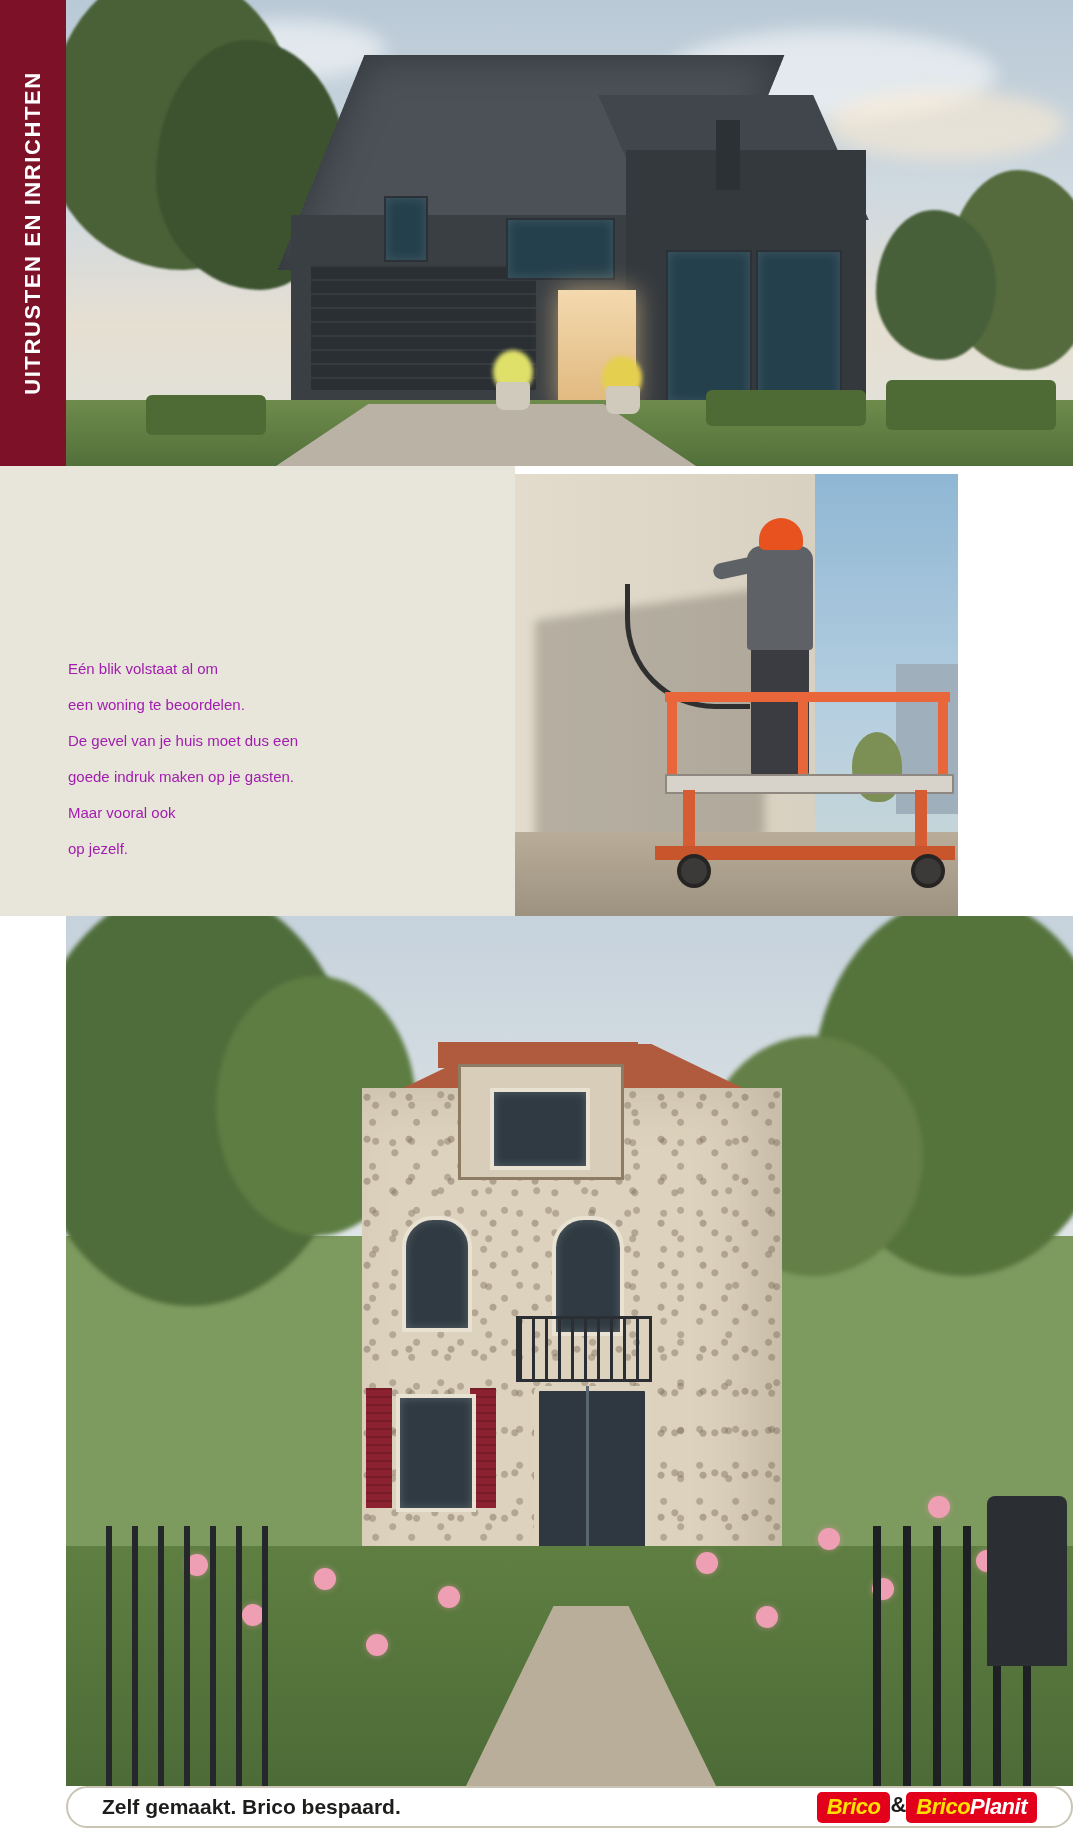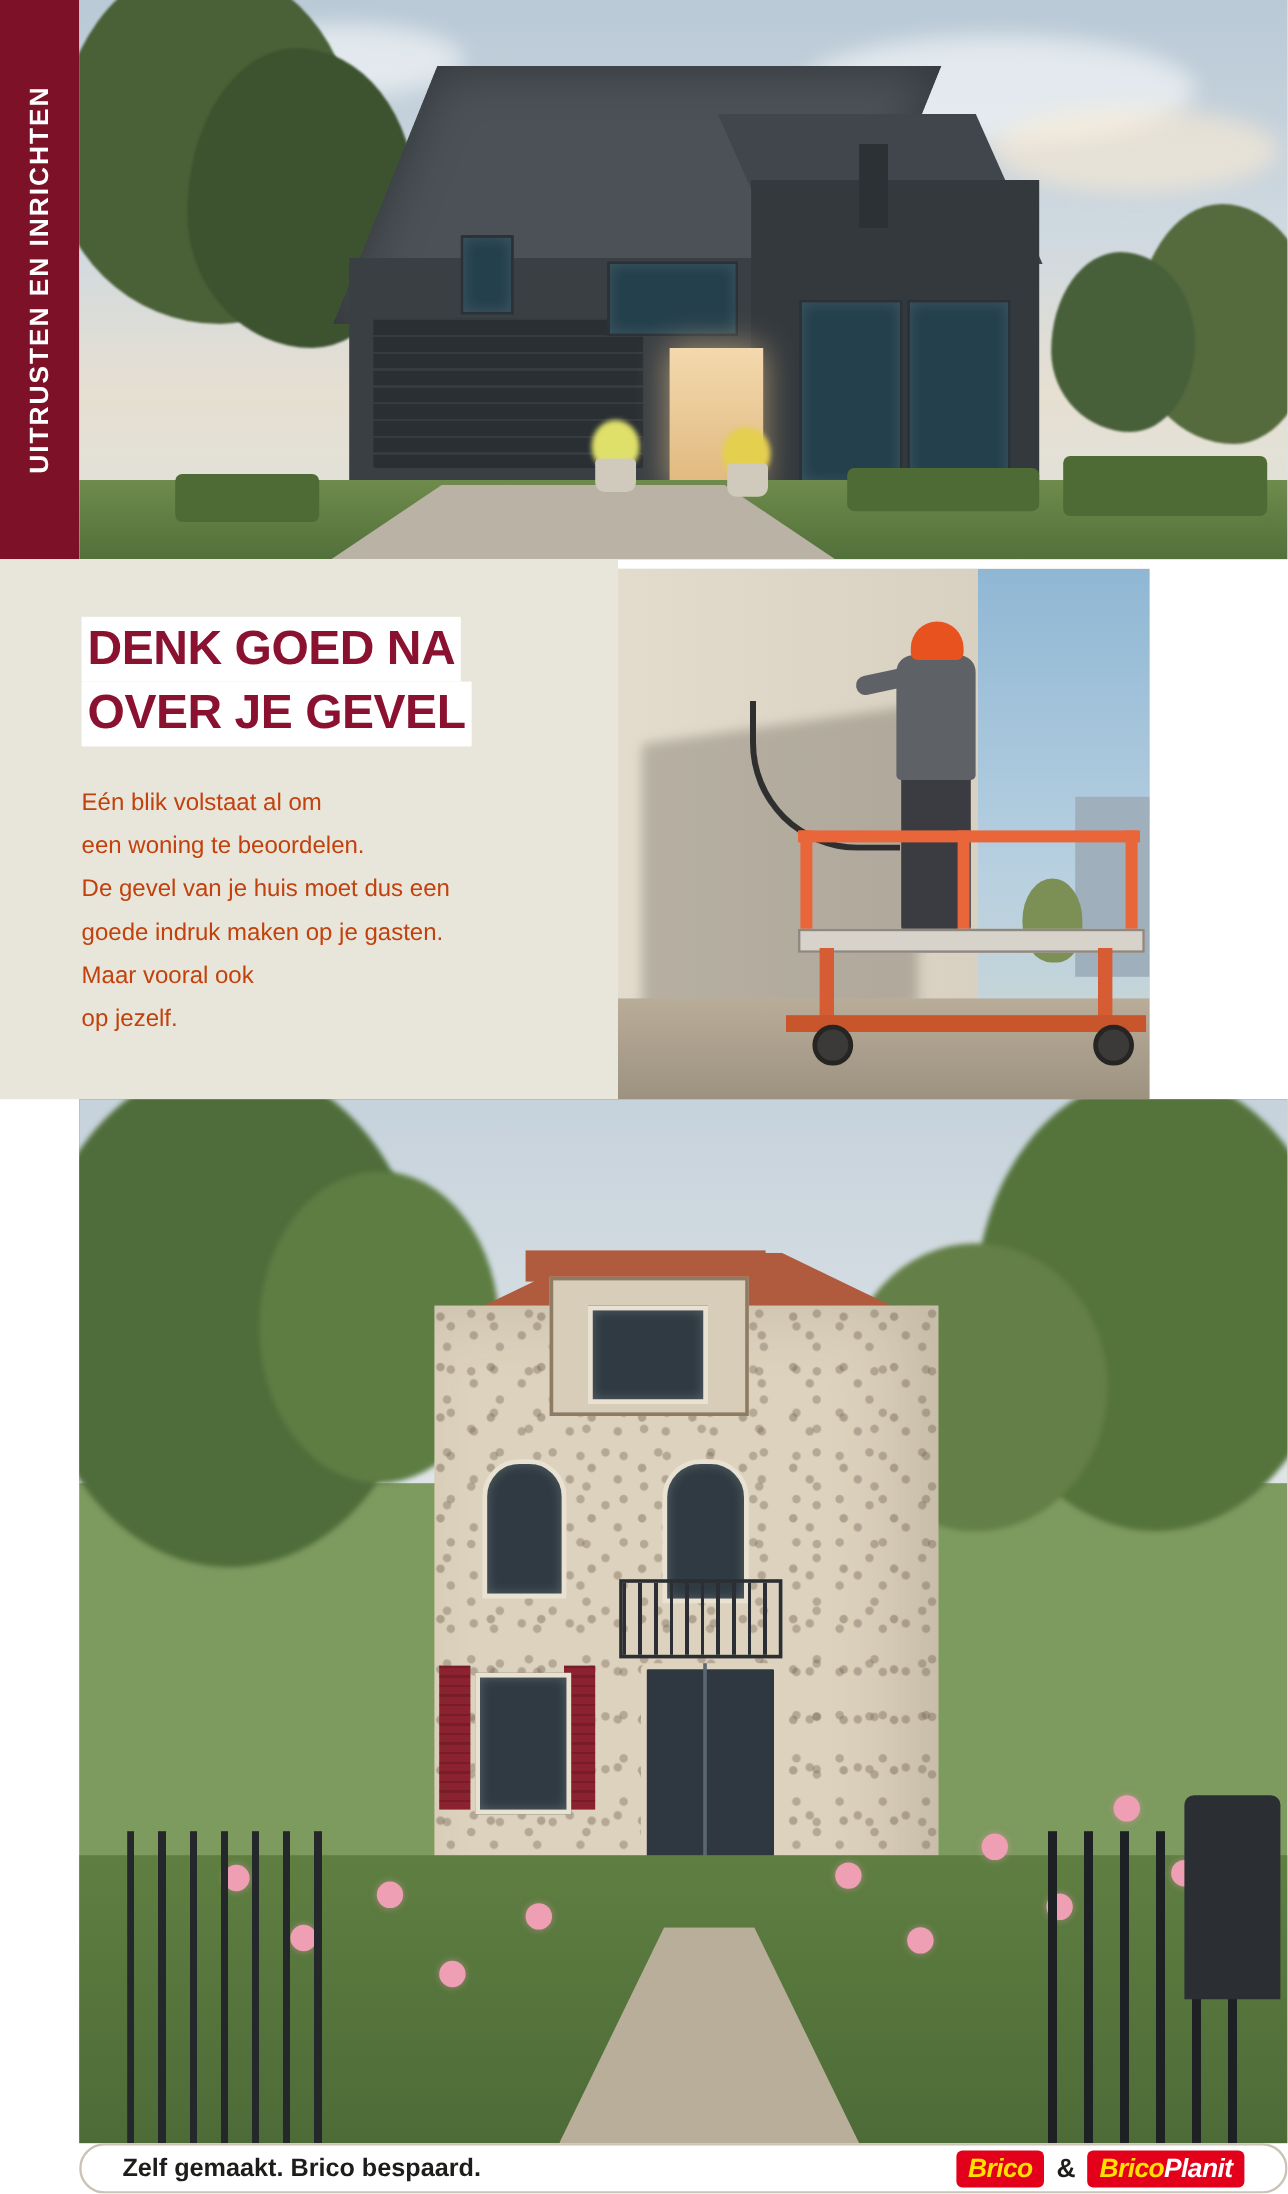--- a/index.html
+++ b/index.html
@@ -217,22 +217,22 @@
     line-height: 1.25;
     padding: 1px 5px 3px 5px;
     letter-spacing: -0.4px;
     font-family: "Liberation Sans", sans-serif;
   }
   .body-copy {
     position: absolute;
     left: 68px;
     top: 185px;
     width: 420px;
-    color: #c2410c;
-    font-size: 20px;
+    color: #a21caf;
+    font-size: 15px;
     line-height: 36px;
     font-family: "Liberation Sans", sans-serif;
   }
 
   
   .painter-photo {
     position: absolute;
     left: 515px;
     top: 474px;
     width: 443px;
@@ -491,22 +491,21 @@
     box-sizing: border-box;
   }
   .footer-slogan {
     color: #1d1d1b;
     font-size: 21px;
     font-weight: bold;
     font-family: "Liberation Sans", sans-serif;
   }
   .footer-logos {
     display: flex;
-    align-items: center;
-    gap: 10px;
+    align-items: flex-start;
   }
   .logo-brico {
     background: #e2001a;
     color: #ffe000;
     font-size: 22px;
     font-weight: bold;
     font-style: italic;
     padding: 2px 10px 3px 10px;
     border-radius: 5px;
     letter-spacing: -0.5px;
@@ -565,24 +564,20 @@
   <div class="hedge h1"></div>
   <div class="hedge h2"></div>
   <div class="hedge h3"></div>
   <div class="pot-plant pp1"></div>
   <div class="pot-plant pp2"></div>
   <div class="pot p1"></div>
   <div class="pot p2"></div>
 </div>
 
 <div class="text-panel">
-  <div class="headline">
-    <span class="headline-line">DENK GOED NA</span><br>
-    <span class="headline-line">OVER JE GEVEL</span>
-  </div>
   <div class="body-copy" style="white-space: pre-line;">Eén blik volstaat al om
 een woning te beoordelen.
 De gevel van je huis moet dus een
 goede indruk maken op je gasten.
 Maar vooral ook
 op jezelf.</div>
 </div>
 
 <div class="painter-photo">
   <div class="pp-sky"></div>

